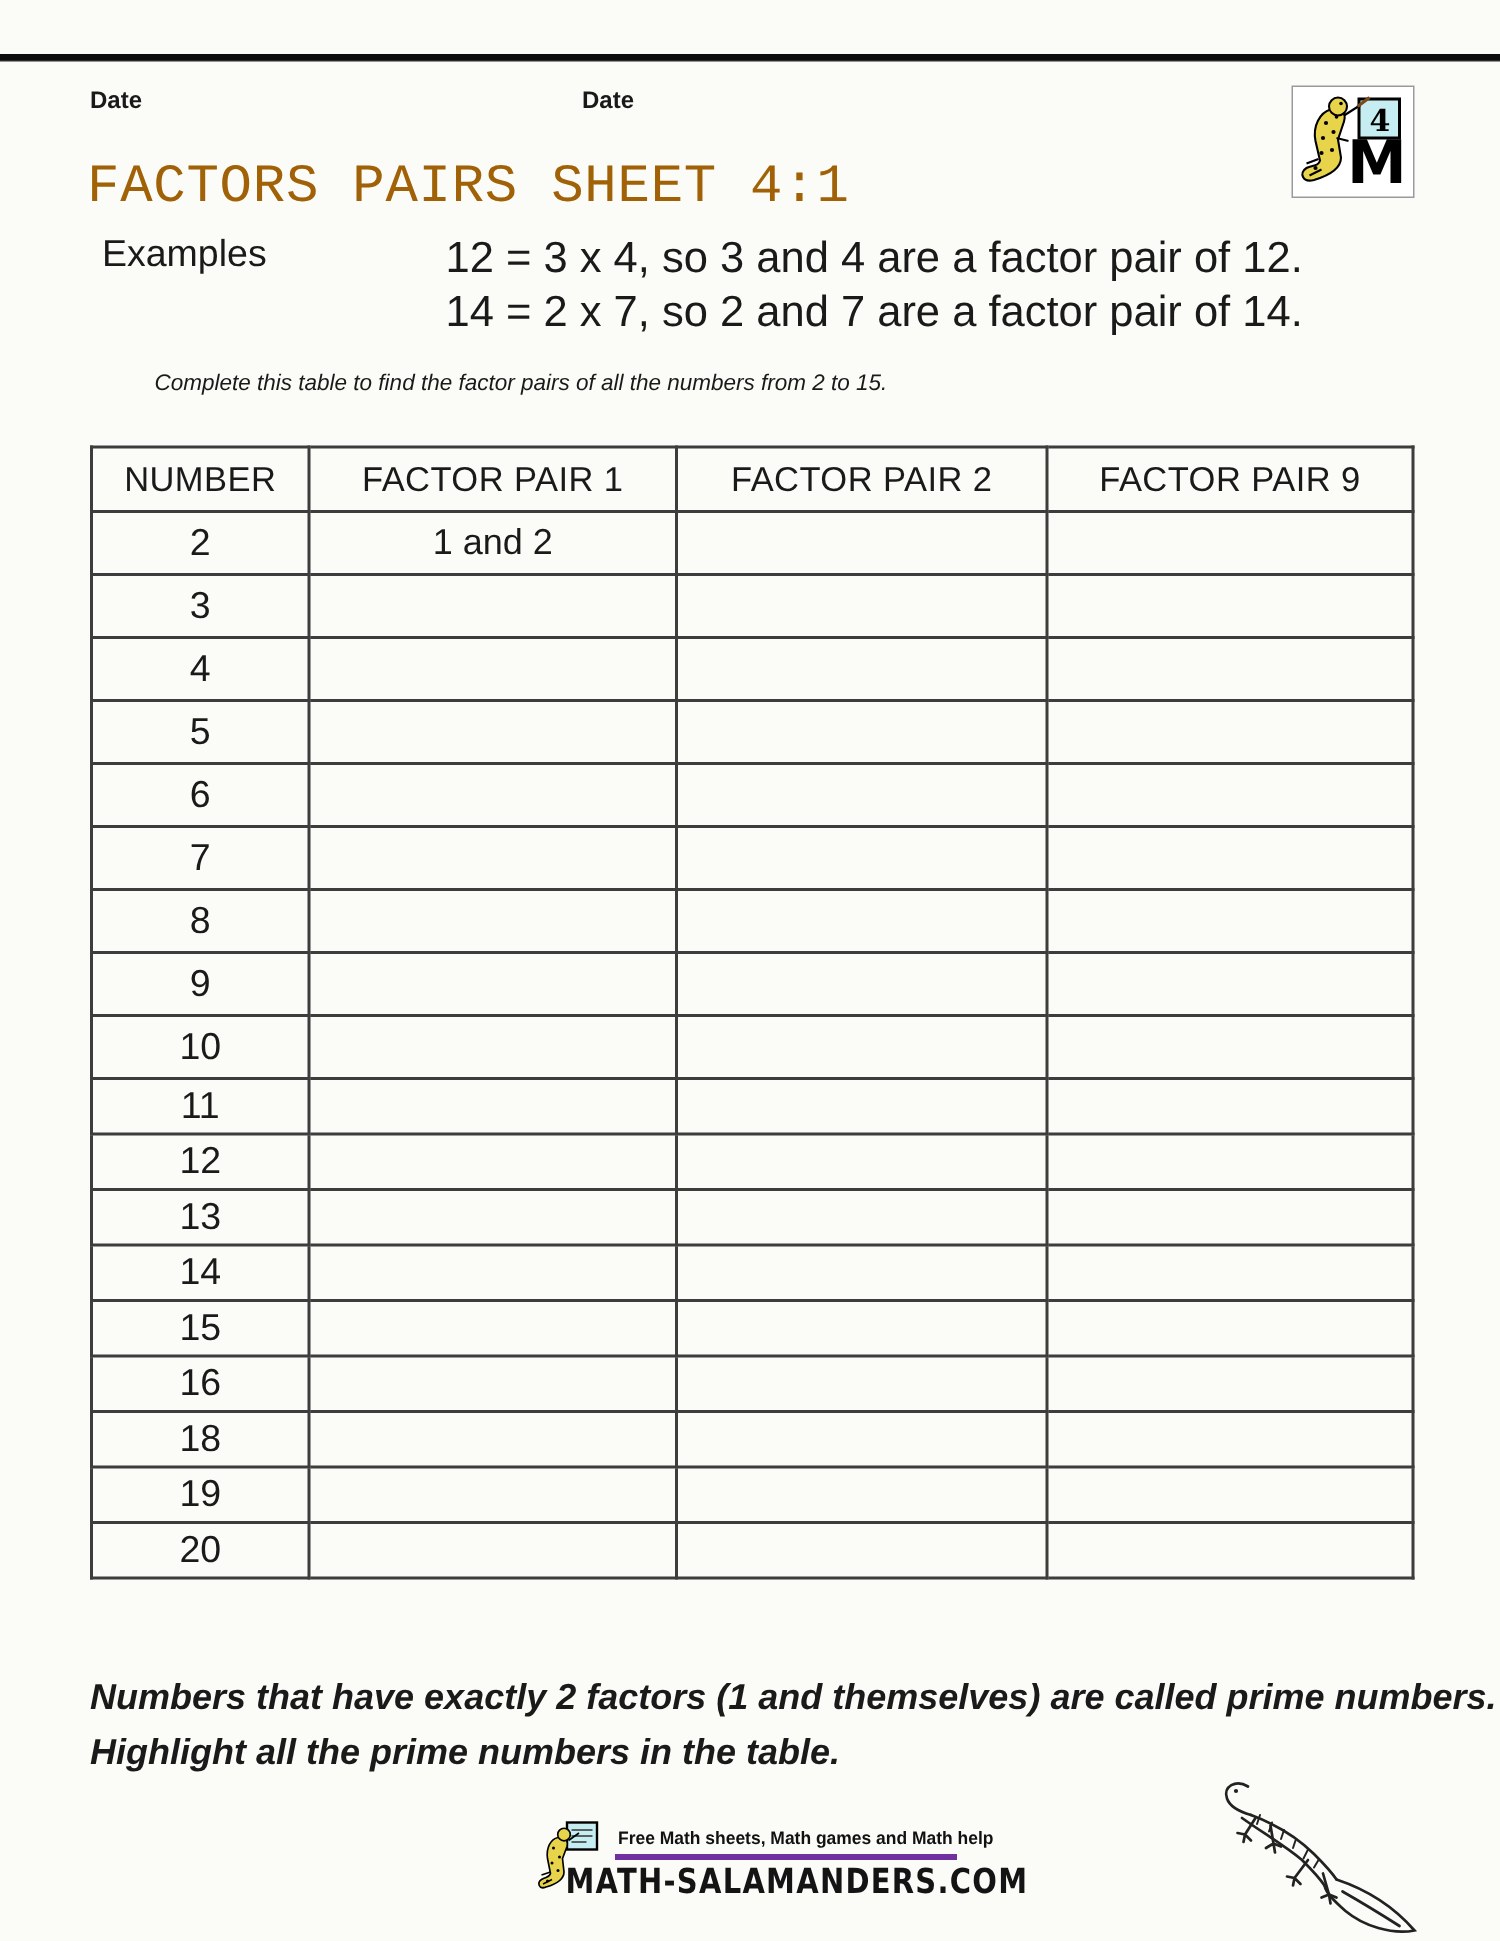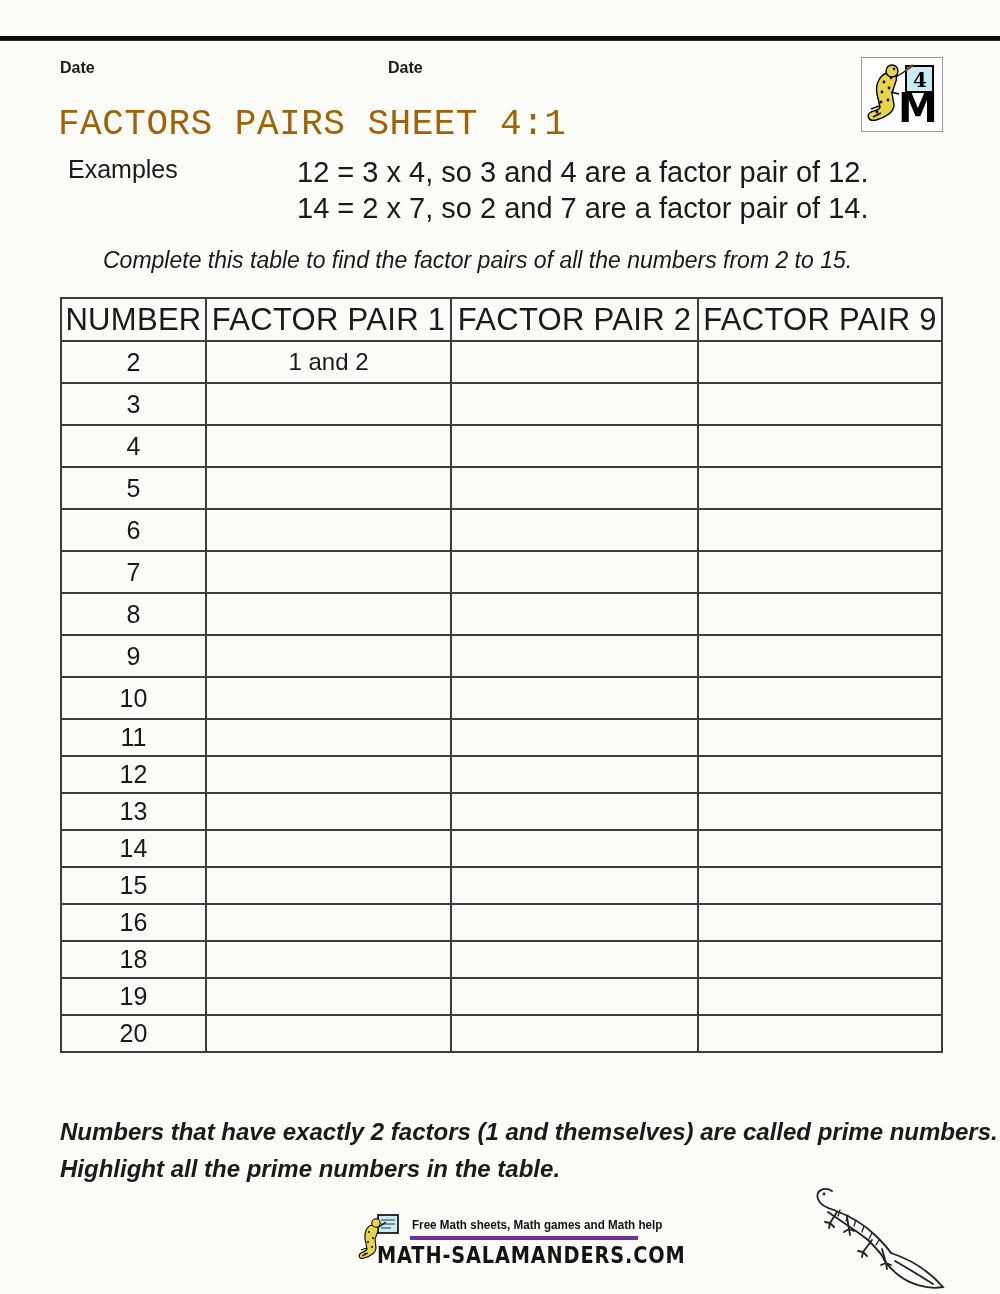--- a/index.html
+++ b/index.html
@@ -39,41 +39,41 @@
   .examples-label {
     position:absolute; left:68px; top:155px;
     font-size:25px;
     text-underline-offset:4px;
   }
   .example-line { position:absolute; left:297px; font-size:29px; }
   .example-line.l1 { top:156px; }
   .example-line.l2 { top:192px; }
   .instruction {
     position:absolute; left:103px; top:247px;
-    font-size:23px; font-style:italic;
+    font-size:15px; font-style:italic;
   }
 
   table.factor-table {
     position:absolute; left:60px; top:297px;
     width:881px;
     border-collapse:collapse;
     table-layout:fixed;
     background:transparent;
   }
   table.factor-table th, table.factor-table td {
     border:2px solid #3d3d3d;
     text-align:center;
     vertical-align:middle;
     padding:0;
     font-weight:normal;
     overflow:hidden;
     white-space:nowrap;
   }
   table.factor-table thead tr { height:43px; }
-  table.factor-table thead th { font-size:31px; letter-spacing:0.3px; }
+  table.factor-table thead th { font-size:23px; letter-spacing:0.3px; }
   table.factor-table tbody tr.tall { height:42px; }
   table.factor-table tbody tr.short { height:37px; }
   table.factor-table td.num { font-size:25px; }
   table.factor-table td.pair { font-size:24px; }
 
   .note-line { position:absolute; left:60px; font-size:24px; font-style:italic;font-weight:bold; }
   .note-line.l1 { top:1118px; }
   .note-line.l2 { top:1155px; }
 
   .footer-logo { position:absolute; left:356px; top:1210px; width:300px; height:80px; }

